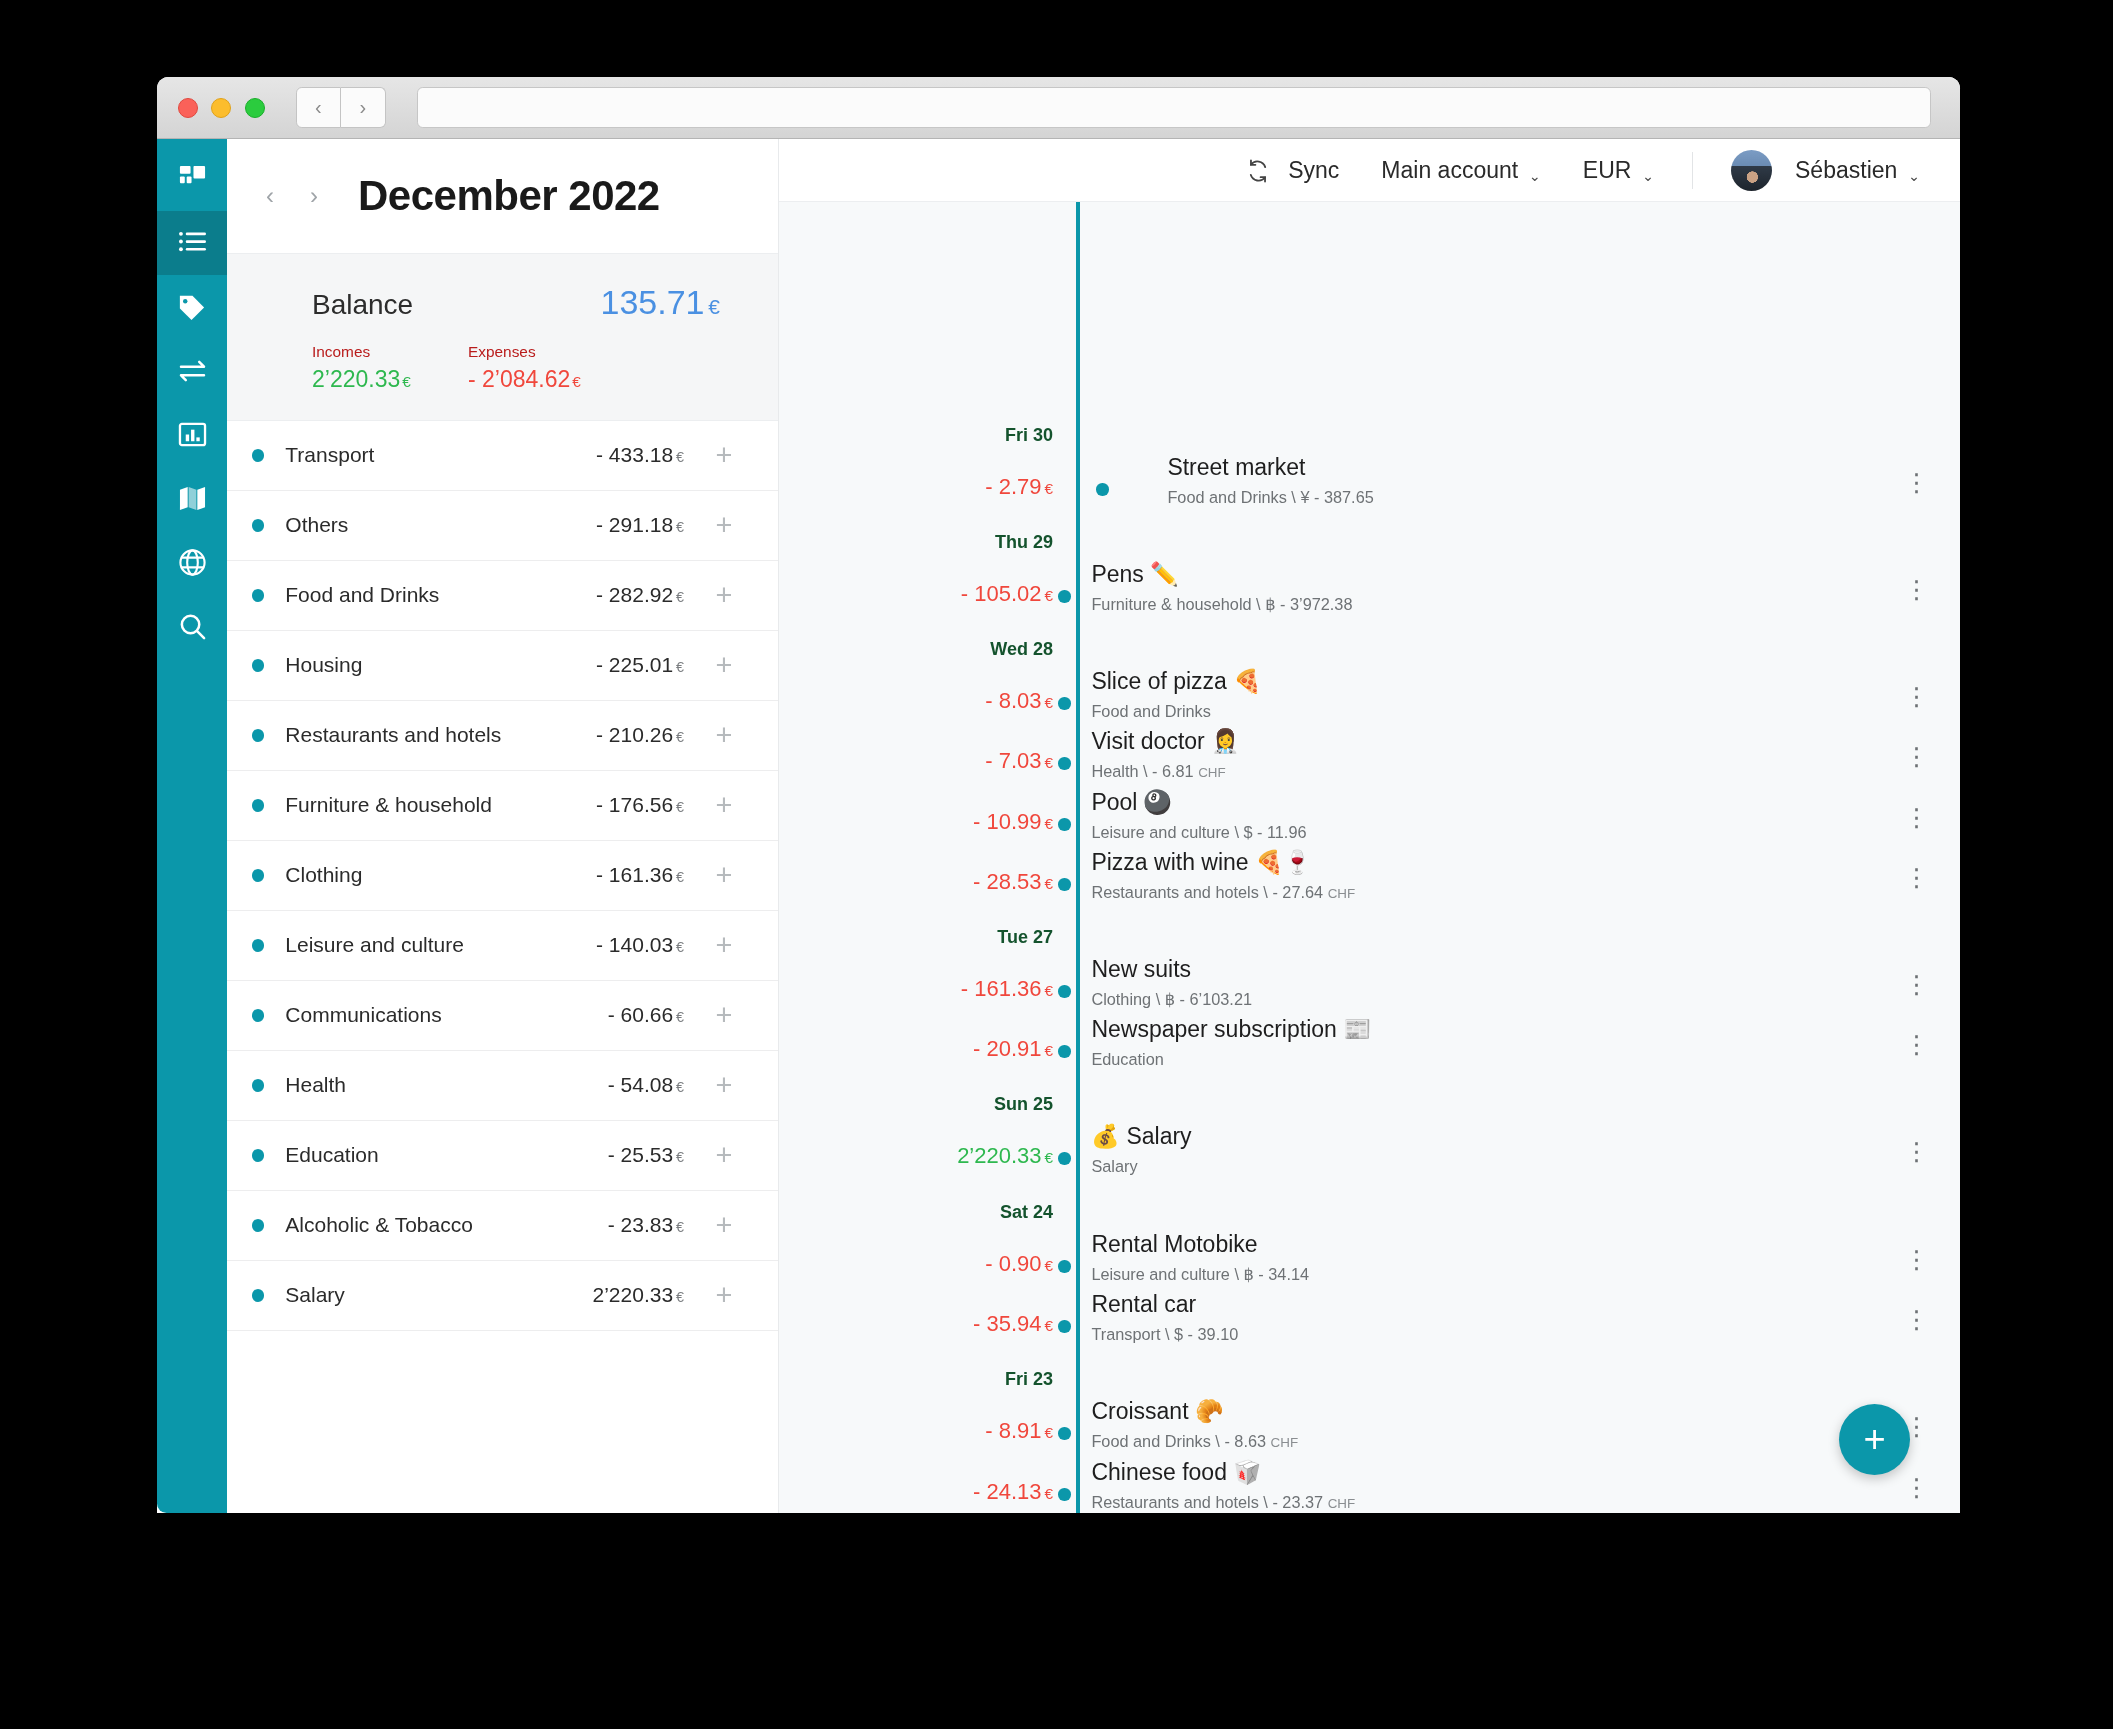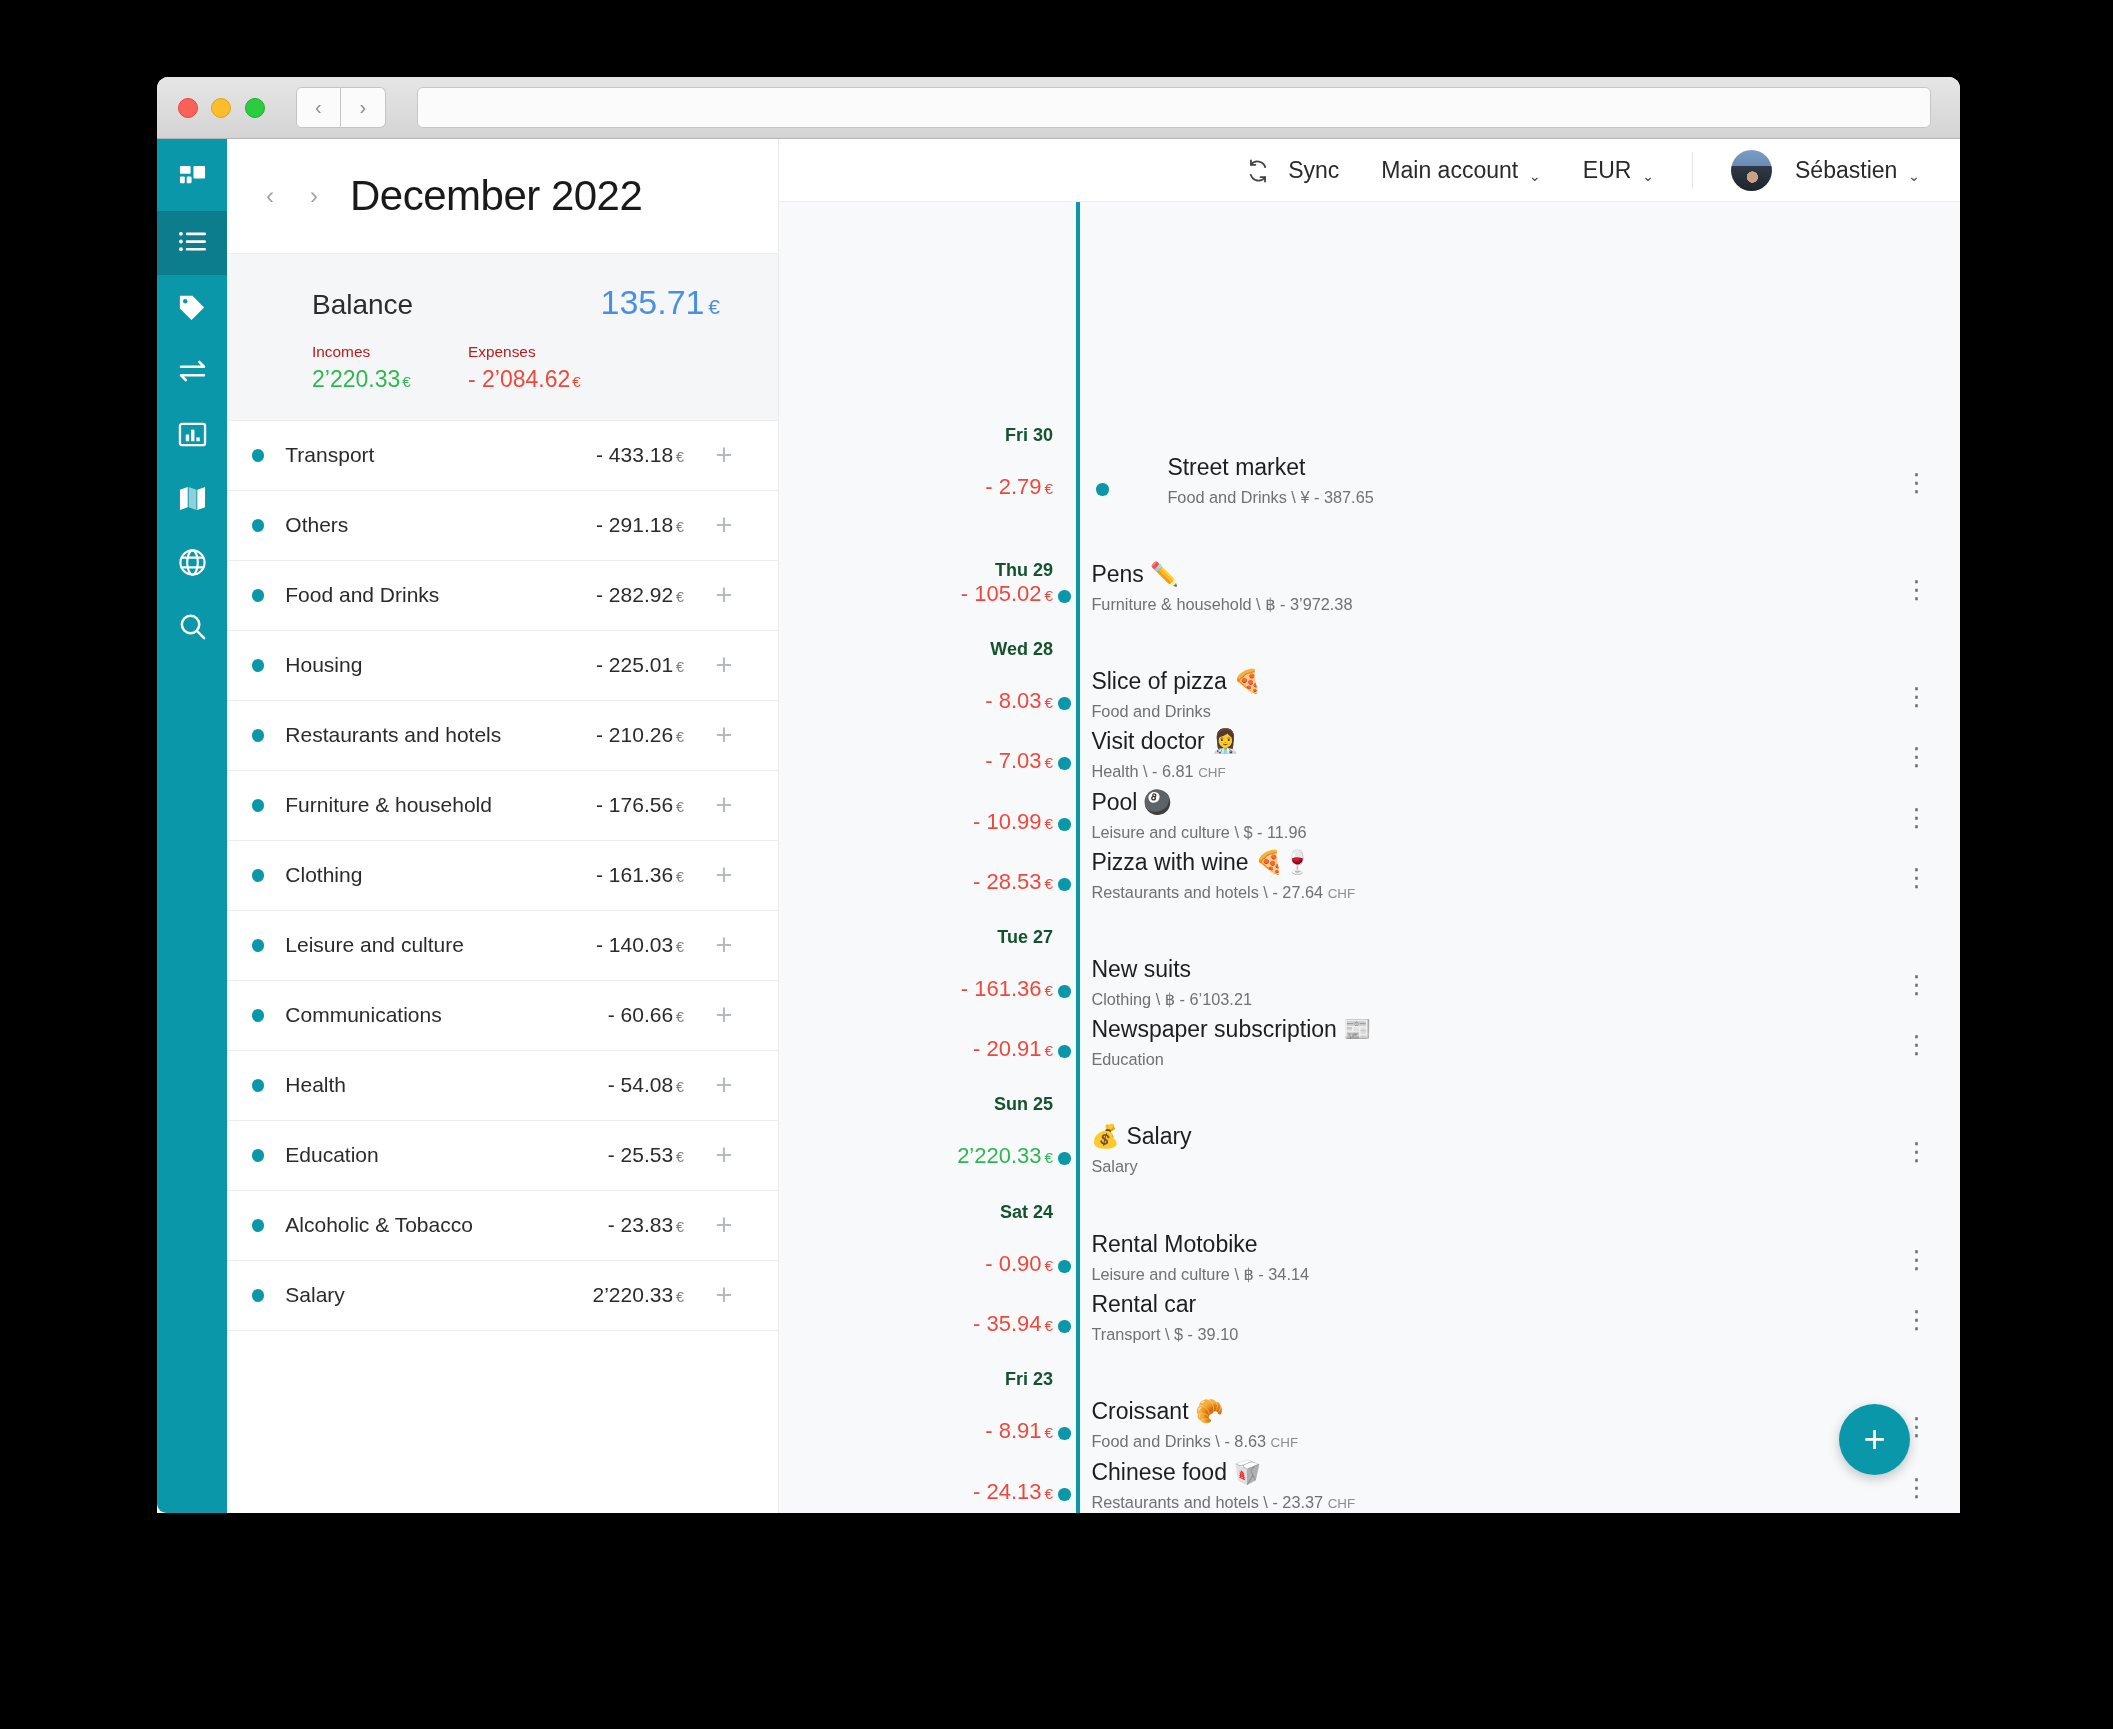--- a/index.html
+++ b/index.html
@@ -95,23 +95,23 @@
     padding-left: 21px;
     border-bottom: 1px solid #eceef0;
   }
   .montharrow {
     width: 44px; height: 44px;
     display: flex; align-items: center; justify-content: center;
     color: #9fa4a8; font-size: 24px;
     cursor: pointer;
   }
   #monthtitle {
-    margin-left: 14px;
+    margin-left: 22px;
     font-size: 42px;
-    font-weight: normal;
+    font-weight: bold;
     color: #1a1a1a;
     letter-spacing: -0.5px;
   }
 
   #balancecard {
     background: #f5f6f7;
     padding: 29px 0 27px 0;
     border-bottom: 1px solid #eceef0;
   }
   .balrow {
@@ -500,21 +500,21 @@
                   <i></i>
                 </div>
                 <div class="txbody">
                   <div class="txtitle">Street market</div>
                   <div class="txsub"><span>Food and Drinks \ ¥ - 387.65</span> <span class="code"></span></div>
                 </div>
                 <div class="txmenu">
                   <span>⋮</span>
                 </div>
               </div>
-              <div class="dayhdr" style="top: 330px; margin-top: 28px;">Thu 29</div>
+              <div class="dayhdr" style="top: 330px;">Thu 29</div>
               <div class="txrow" style="top: 358px;">
                 <div class="txamt red"><span>- 105.02</span><span class="cur">€</span></div>
                 <div class="txdot">
                   <i></i>
                 </div>
                 <div class="txbody">
                   <div class="txtitle">Pens ✏️</div>
                   <div class="txsub"><span>Furniture &amp; household \ ฿ - 3’972.38</span> <span class="code"></span></div>
                 </div>
                 <div class="txmenu">

